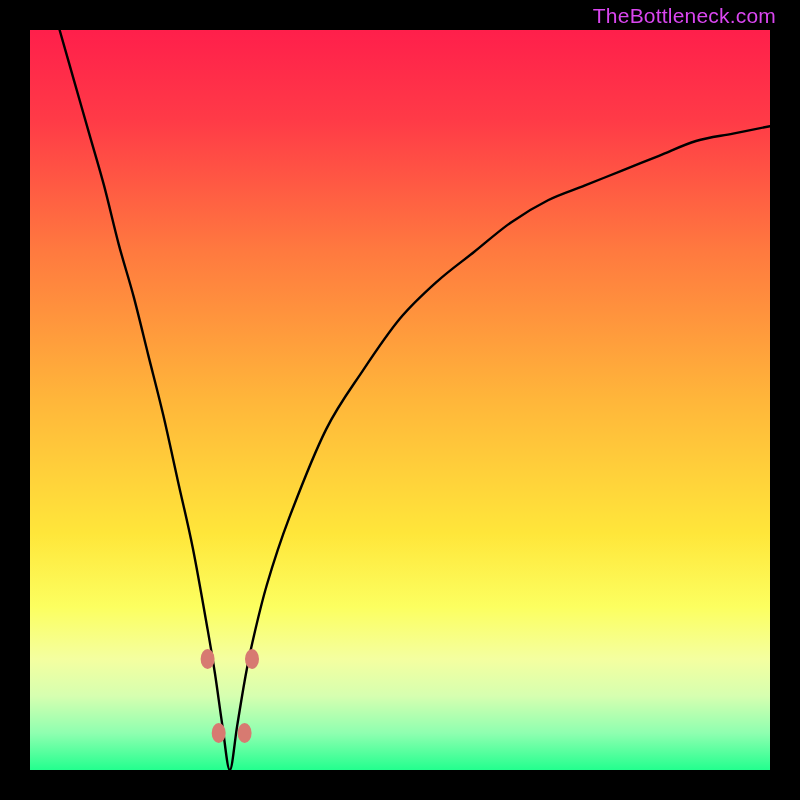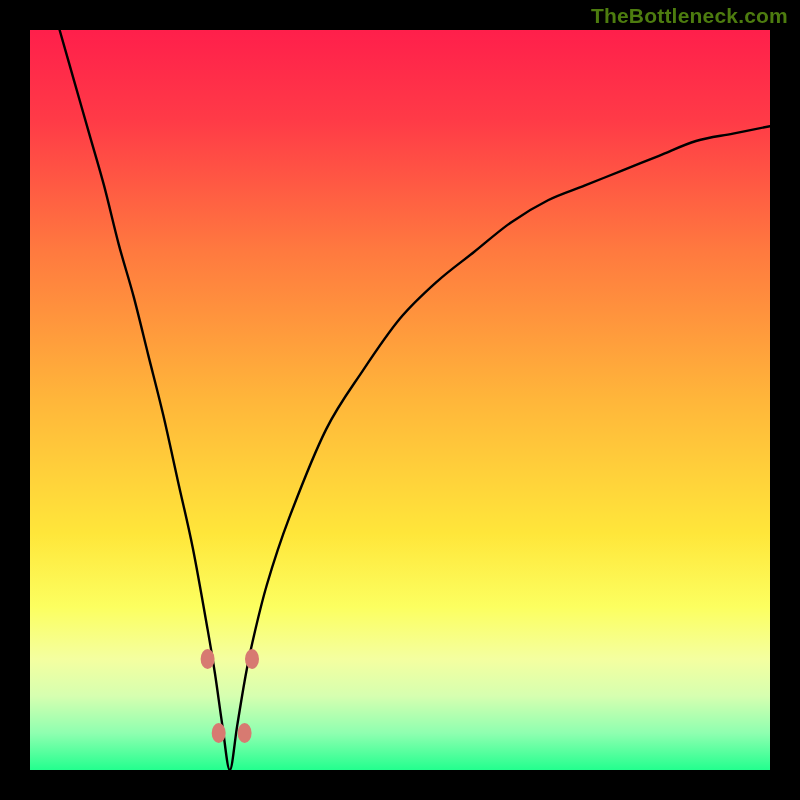--- a/index.html
+++ b/index.html
@@ -32,24 +32,24 @@
   }
   .curve-svg {
     position: absolute;
     top: 0; left: 0;
     width: 740px;
     height: 740px;
   }
   .watermark {
     position: absolute;
     top: 4px;
-    right: 12px;
-    color: #4d7c0f;
+    right: 24px;
+    color: #d946ef;
     font-size: 21px;
-    font-weight: 700;
+    font-weight: 400;
     letter-spacing: 0.2px;
   }
 </style>
 </head>
 <body>
 
 <div class="frame">
 
   <div class="watermark">TheBottleneck.com</div>
 

